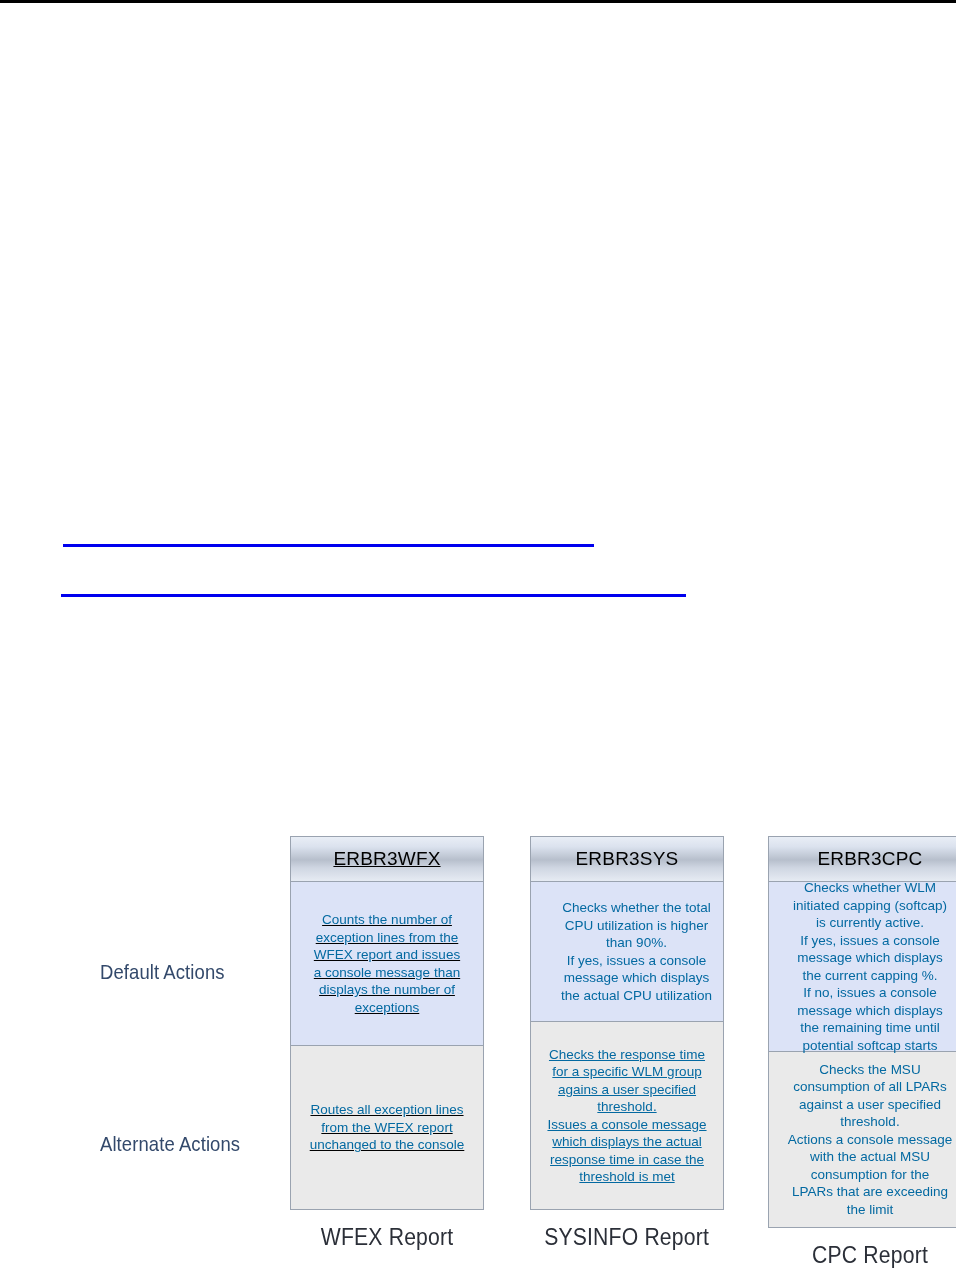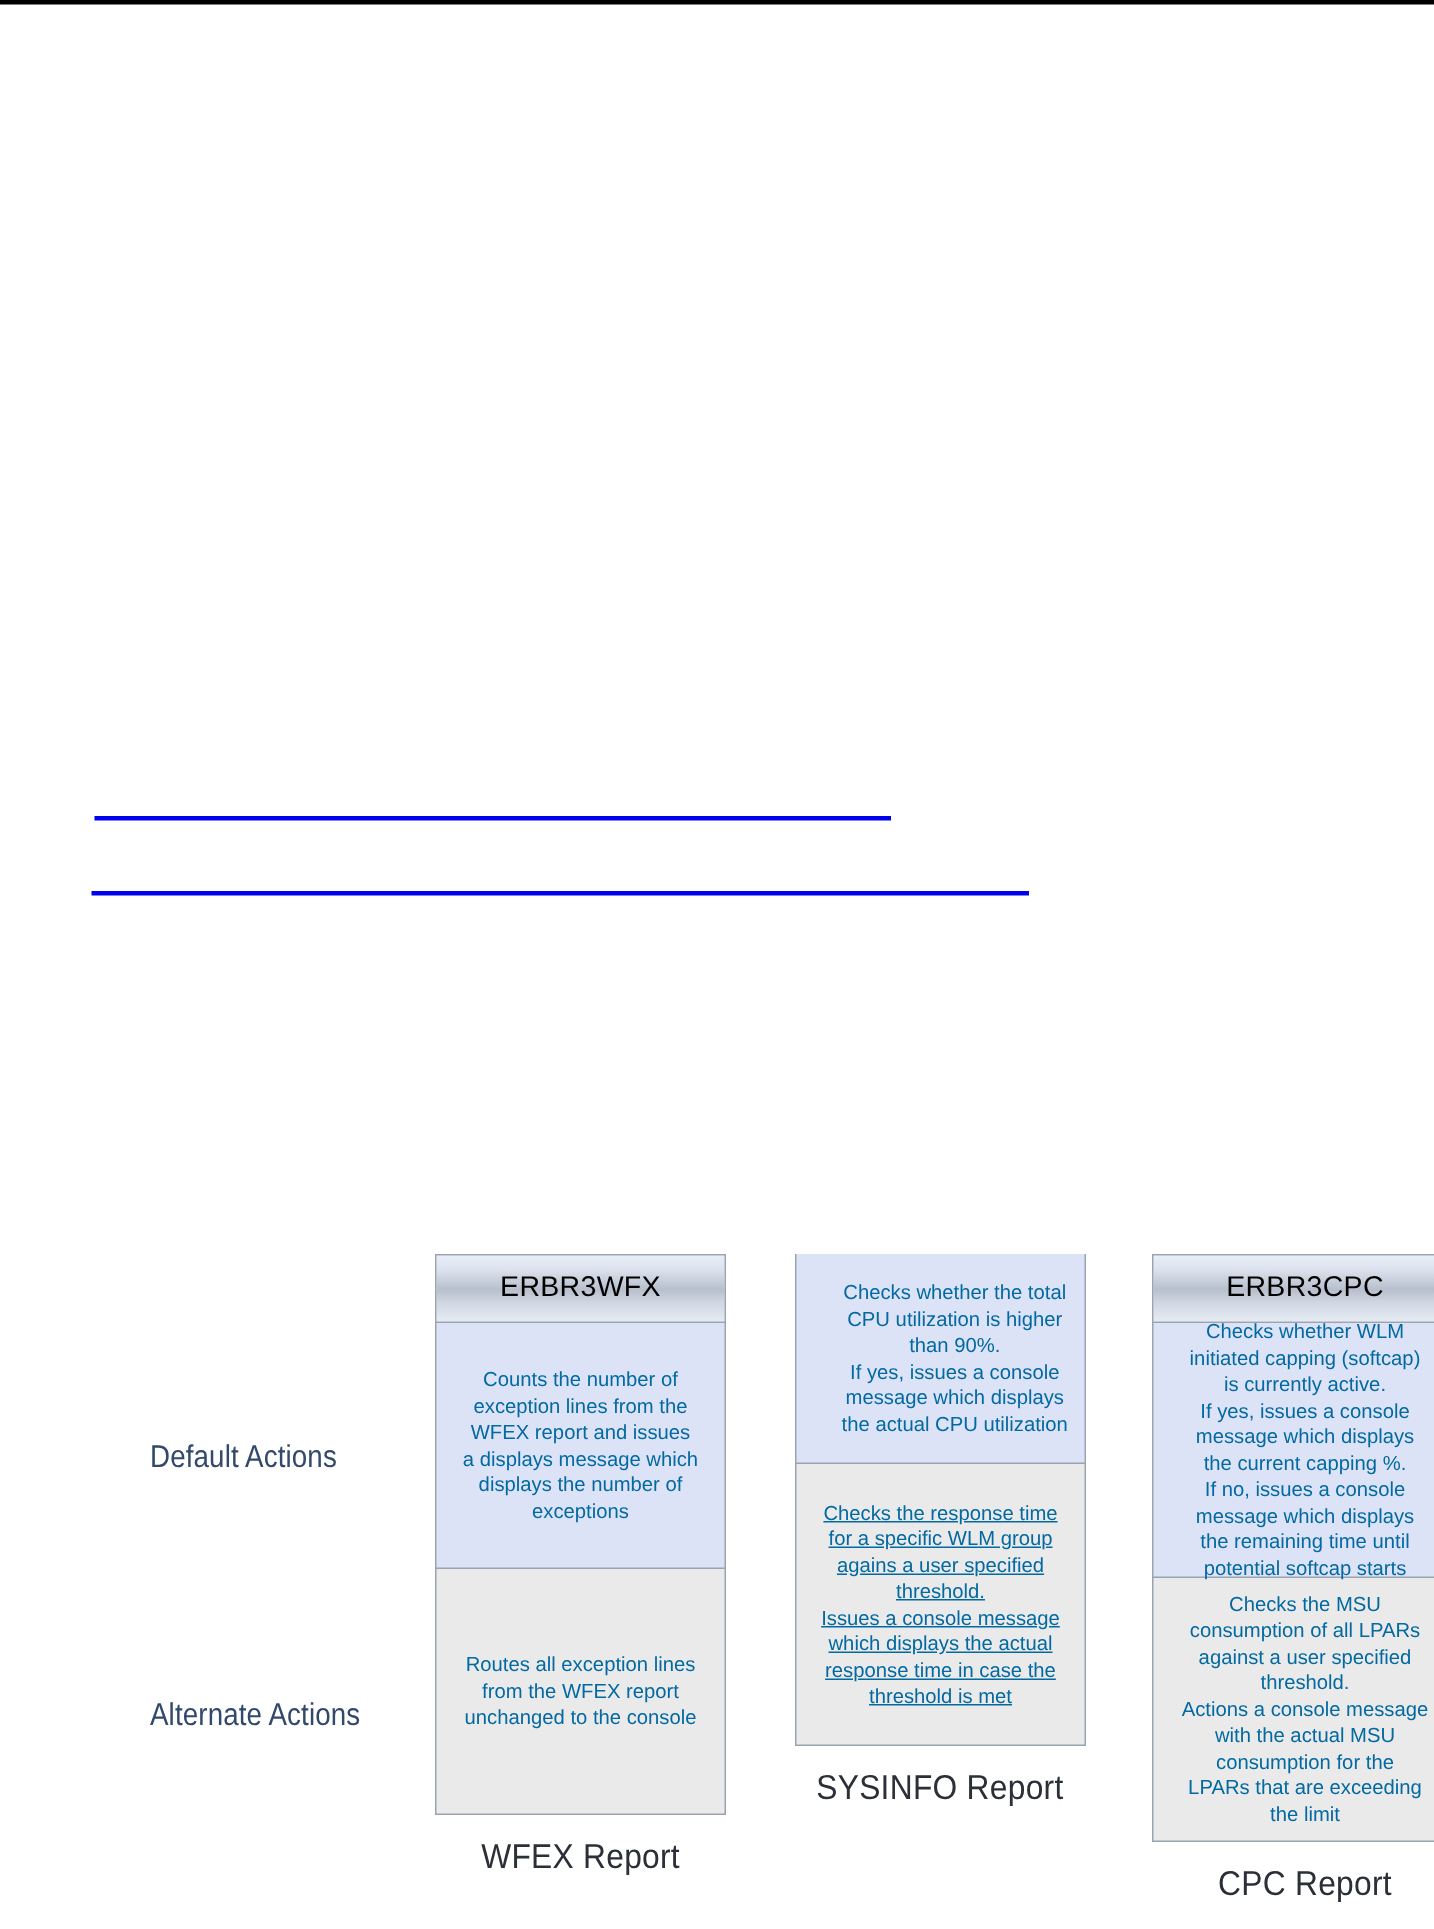--- a/index.html
+++ b/index.html
@@ -119,21 +119,21 @@
 
   
   #column-0 .cell-default   { height: 164px; }
   #column-0 .cell-alternate { height: 164px; }
   #column-1 .cell-default   { height: 140px; padding-left: 24px; }
   #column-1 .cell-alternate { height: 188px; text-decoration: underline; }
   #column-2 .cell-default   { height: 170px; }
   #column-2 .cell-alternate { height: 176px; }
 
   
-  #column-0 { padding-top: 0; }
+  #column-0 { padding-top: 0; text-decoration: underline; }
   #column-1 { padding-top: 0; }
   #column-2 { padding-top: -16px; }
 
   .col-caption {
     margin-top: 14px;
     text-align: center;
     color: #2b2f38;
     font-family: "Liberation Sans", sans-serif;
     font-size: 23px;
     font-weight: 400;
@@ -157,32 +157,33 @@
     <div class="row-label" id="row-label-alternate">Alternate Actions</div>
   </div>
 
   <div class="columns">
 
     <div class="column" id="column-0">
       <div class="col-header">ERBR3WFX</div>
       <div class="cell cell-default">Counts the number of
 exception lines from the
 WFEX report and issues
-a displays message which
+a console message than
 displays the number of
 exceptions</div>
       <div class="cell cell-alternate">Routes all  exception lines
 from the WFEX report
 unchanged to the console</div>
       <div class="col-caption">
         <span>WFEX Report</span>
       </div>
     </div>
 
     <div class="column" id="column-1">
+      <div class="col-header">ERBR3SYS</div>
       <div class="cell cell-default">Checks whether the total
 CPU utilization is higher
 than 90%.
 If yes, issues a console
 message which displays
 the actual CPU utilization</div>
       <div class="cell cell-alternate">Checks the response time
 for a specific WLM group
 agains a user specified
 threshold.

